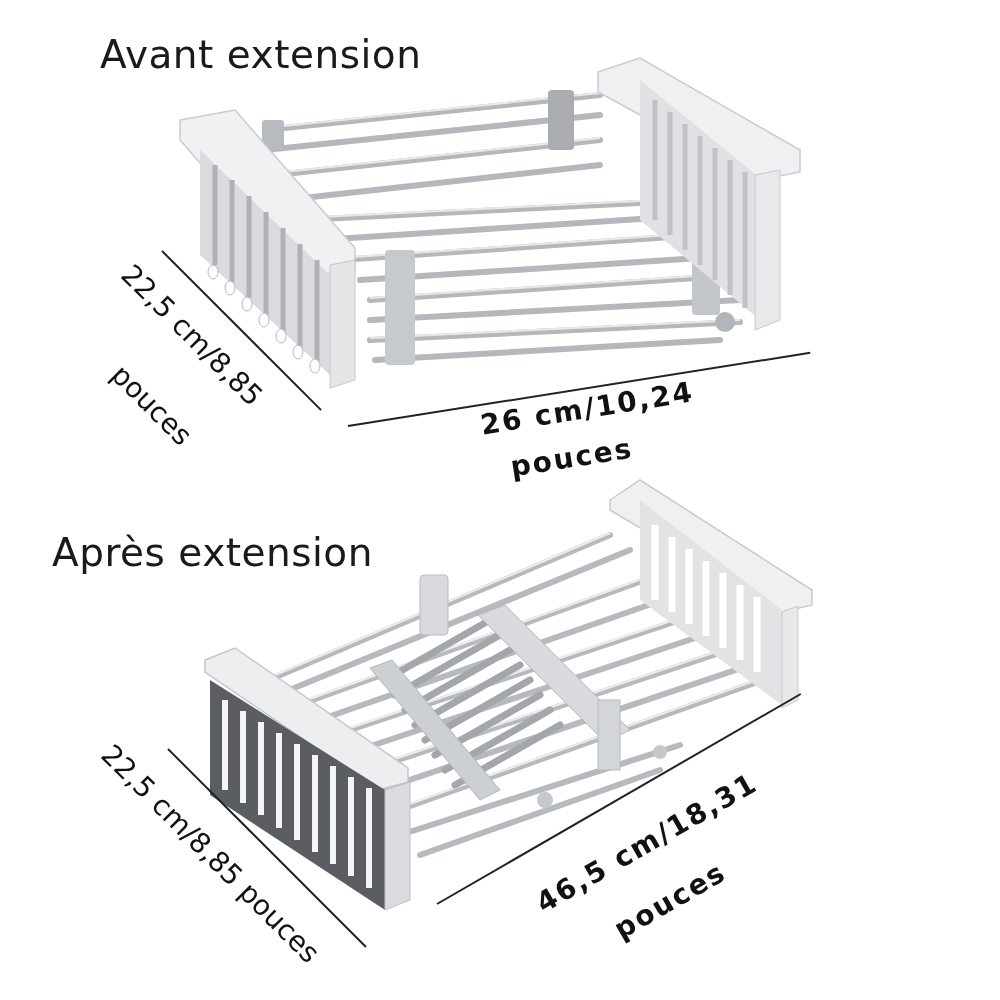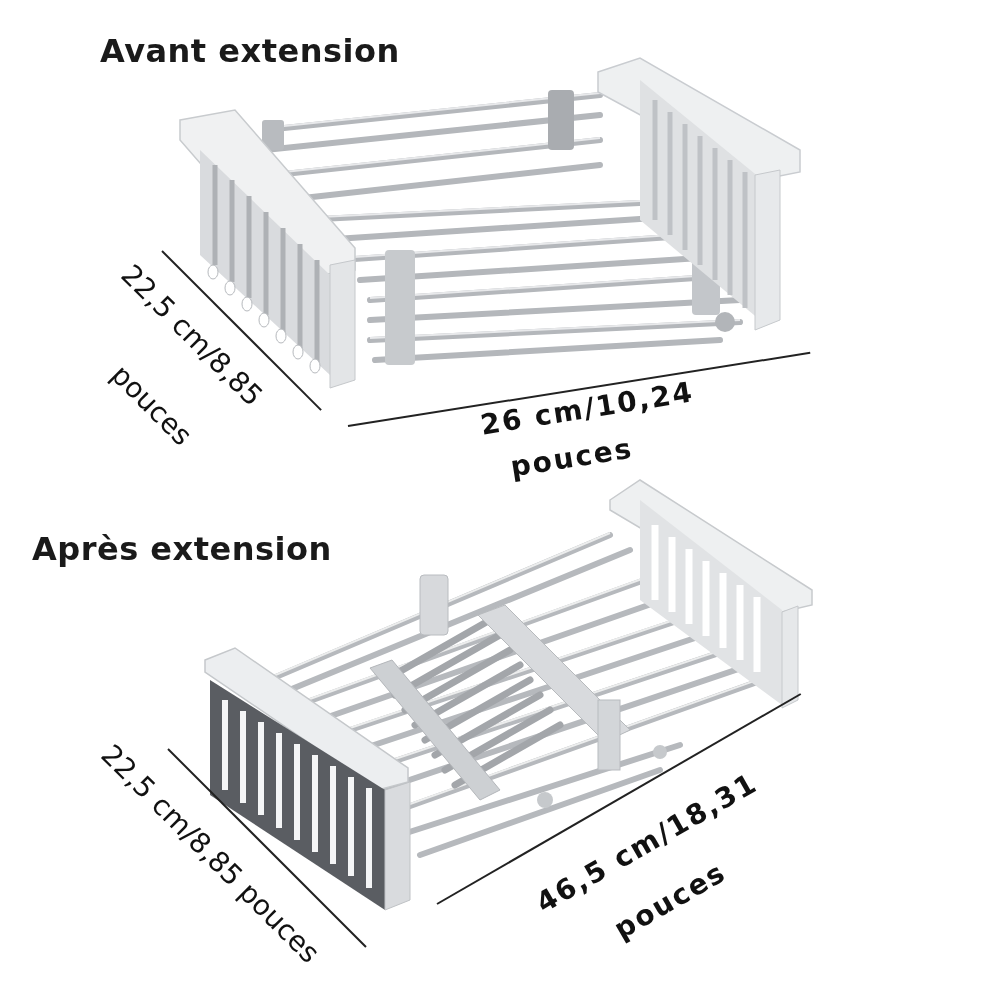--- a/index.html
+++ b/index.html
@@ -1,17 +1,17 @@
 <!DOCTYPE html>
 <html><head>
 <meta charset="utf-8">
 <style>
   html,body{margin:0;padding:0;background:#ffffff;}
   body{width:1000px;height:1000px;position:relative;overflow:hidden;font-family:"DejaVu Sans",sans-serif;color:#111;}
-  .title{position:absolute;font-family:"DejaVu Sans",sans-serif;font-size:32px;font-weight:700;color:#1a1a1a;letter-spacing:0.5px;white-space:nowrap;}
+  .title{position:absolute;font-family:"DejaVu Sans",sans-serif;font-size:39px;font-weight:400;color:#1a1a1a;letter-spacing:0.5px;white-space:nowrap;}
   .dim{position:absolute;font-family:"Liberation Sans",sans-serif;color:#111;white-space:nowrap;transform-origin:0 0;}
   .dim-thin{font-family:"DejaVu Sans",sans-serif;font-size:28px;font-weight:400;}
   .dim-bold{font-family:"DejaVu Sans",sans-serif;font-size:28px;font-weight:700;letter-spacing:2px;text-align:center;line-height:36px;}
   .line{position:absolute;height:2px;background:#222;transform-origin:0 50%;}
   svg{position:absolute;left:0;top:0;}
 </style>
 </head>
 <body>
 
 <svg width="1000" height="1000" viewBox="0 0 1000 1000">
@@ -149,21 +149,21 @@
       <line x1="351" y1="777" x2="351" y2="876"></line>
       <line x1="369" y1="788" x2="369" y2="888"></line>
     </g>
     <polygon points="385,790 410,782 410,900 385,910" fill="#d9dbde" stroke="#bfc2c5" stroke-width="1"></polygon>
     <circle cx="545" cy="800" r="8" fill="#c6c9cc"></circle>
     <circle cx="660" cy="752" r="7" fill="#c6c9cc"></circle>
   </g>
 </svg>
 
 <div class="title" style="left:100px;top:32px;">Avant extension</div>
-<div class="title" style="left:32px;top:530px;">Après extension</div>
+<div class="title" style="left:52px;top:530px;">Après extension</div>
 
 <div class="line" style="left:162px;top:250px;width:225px;transform:rotate(45deg);"></div>
 <div class="line" style="left:348px;top:425px;width:468px;transform:rotate(-9deg);"></div>
 <div class="line" style="left:168px;top:748px;width:280px;transform:rotate(45deg);"></div>
 <div class="line" style="left:437px;top:903px;width:420px;transform:rotate(-30deg);"></div>
 
 <div class="dim dim-thin" style="left:138px;top:258px;transform:rotate(45deg);">22,5 cm/8,85</div>
 <div class="dim dim-thin" style="left:128px;top:358px;transform:rotate(45deg);">pouces</div>
 
 <div class="dim dim-bold" style="left:478px;top:408px;width:200px;transform:rotate(-9deg);">26 cm/10,24</div>

